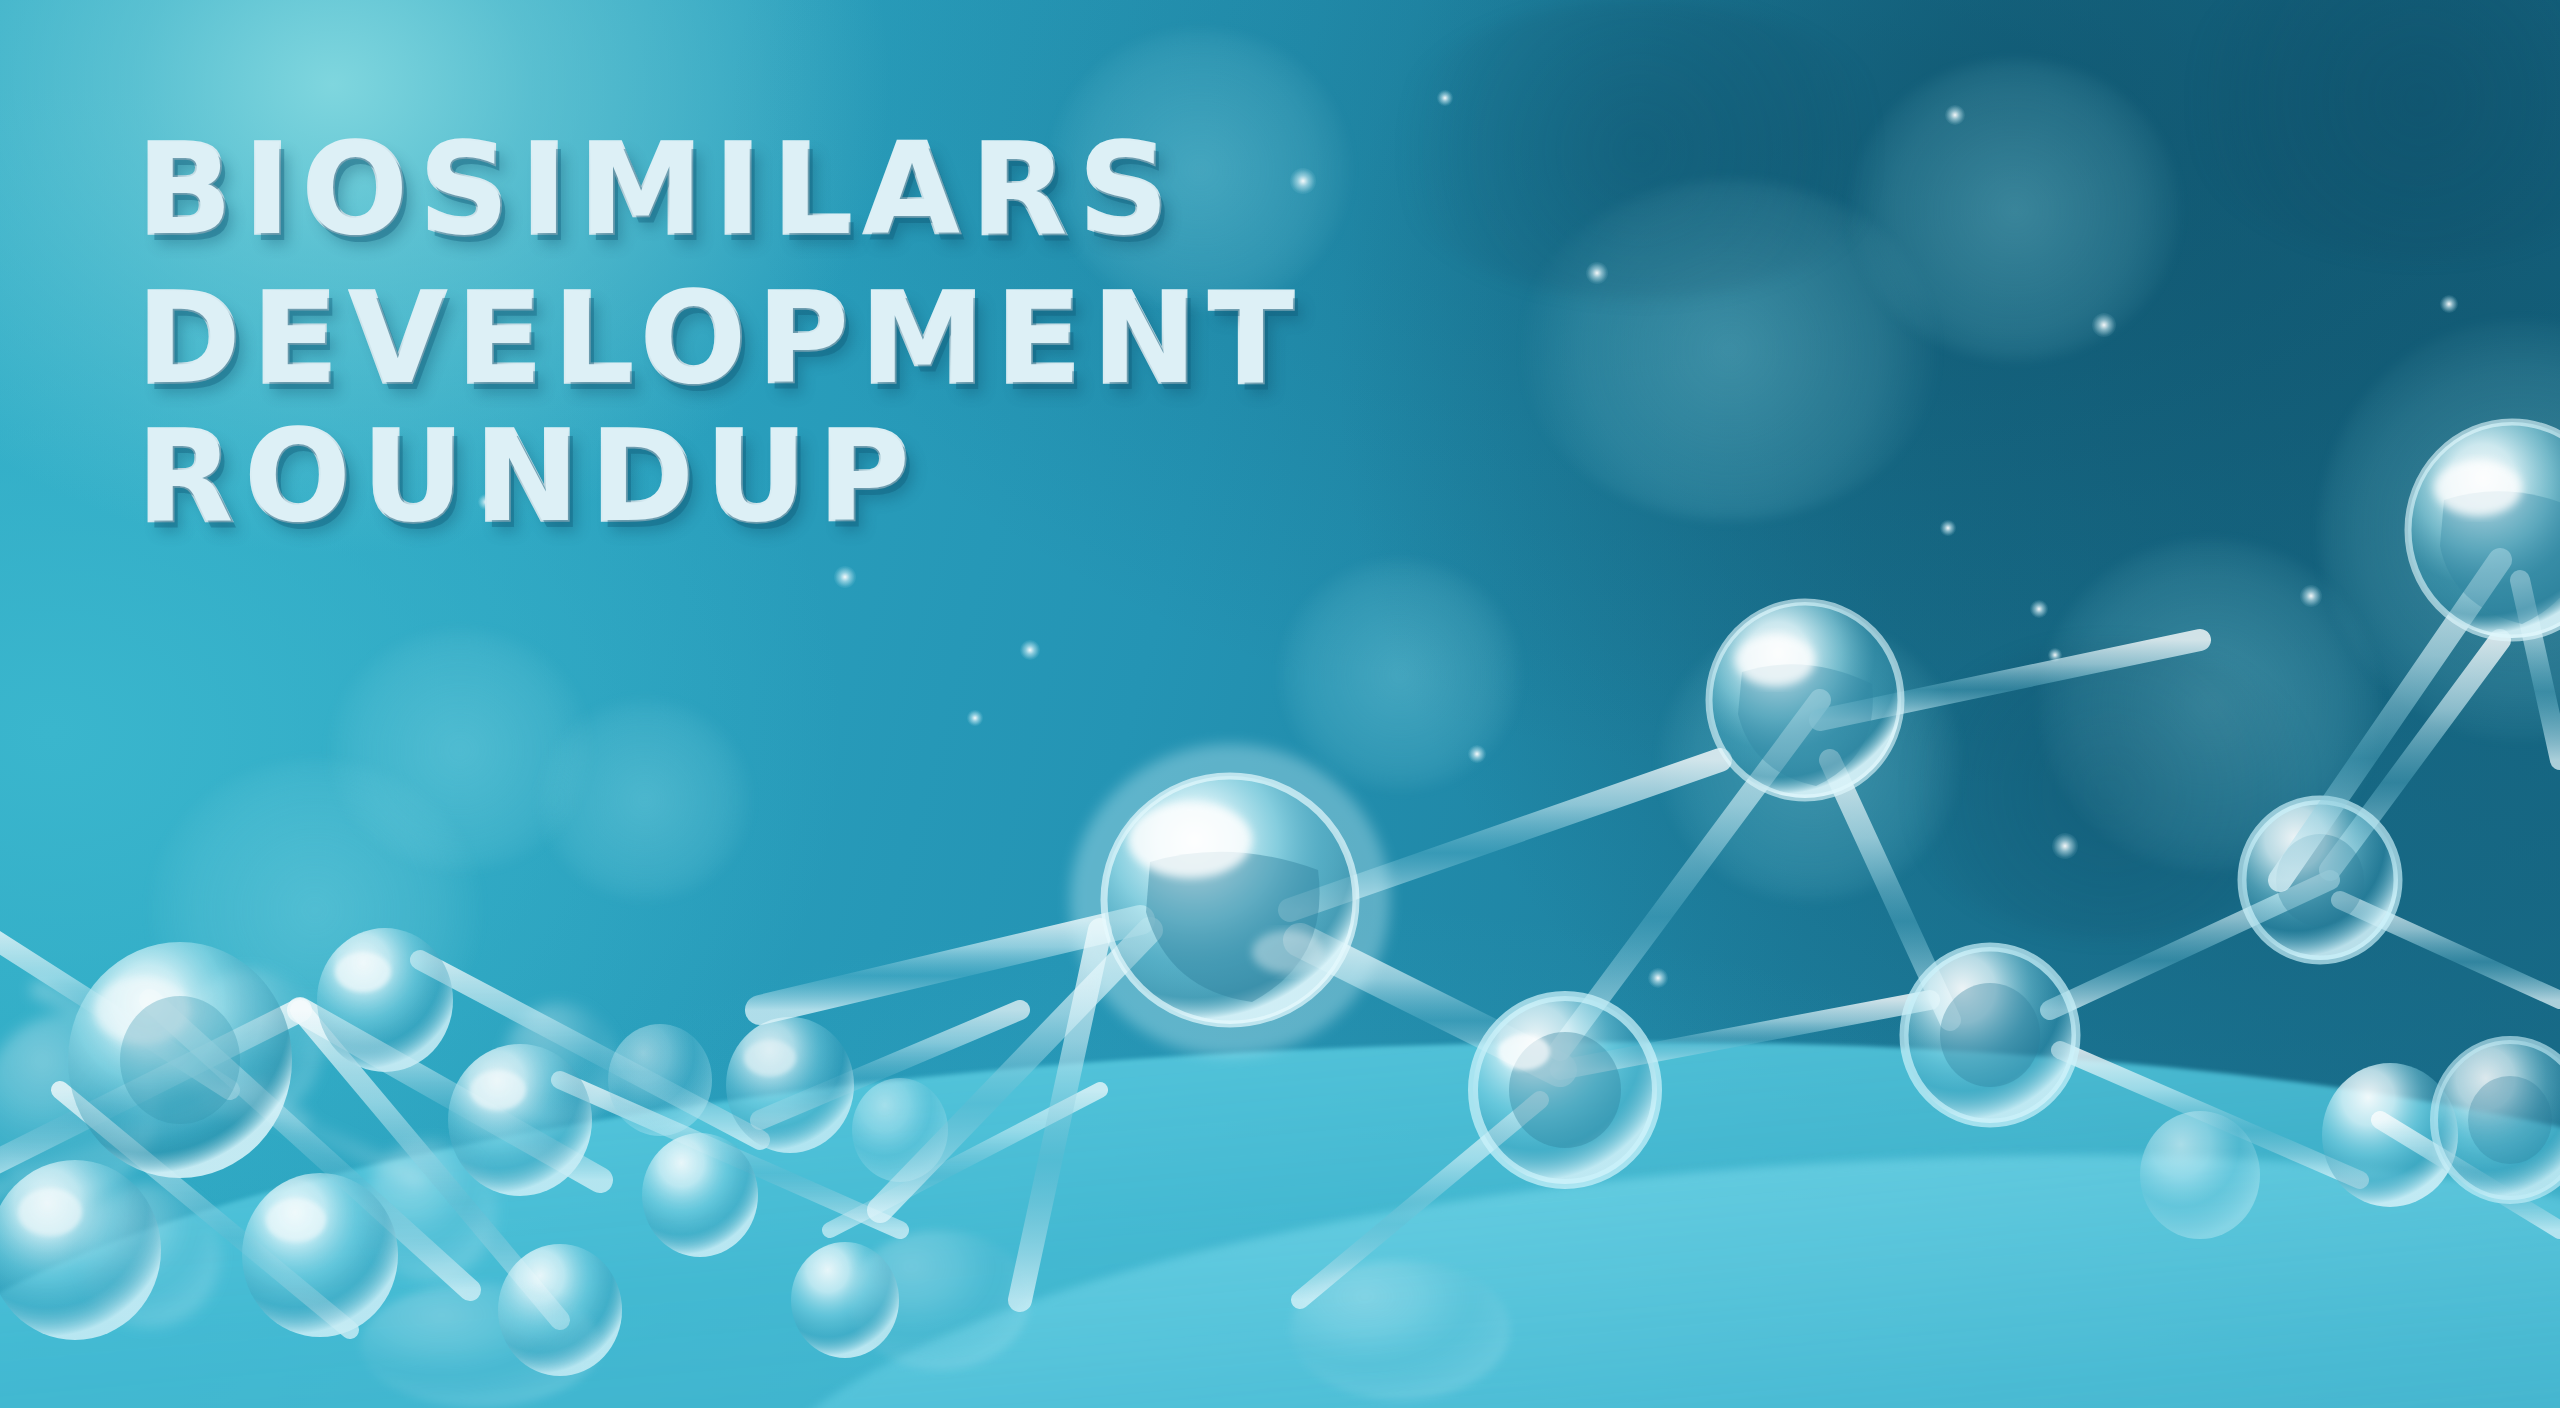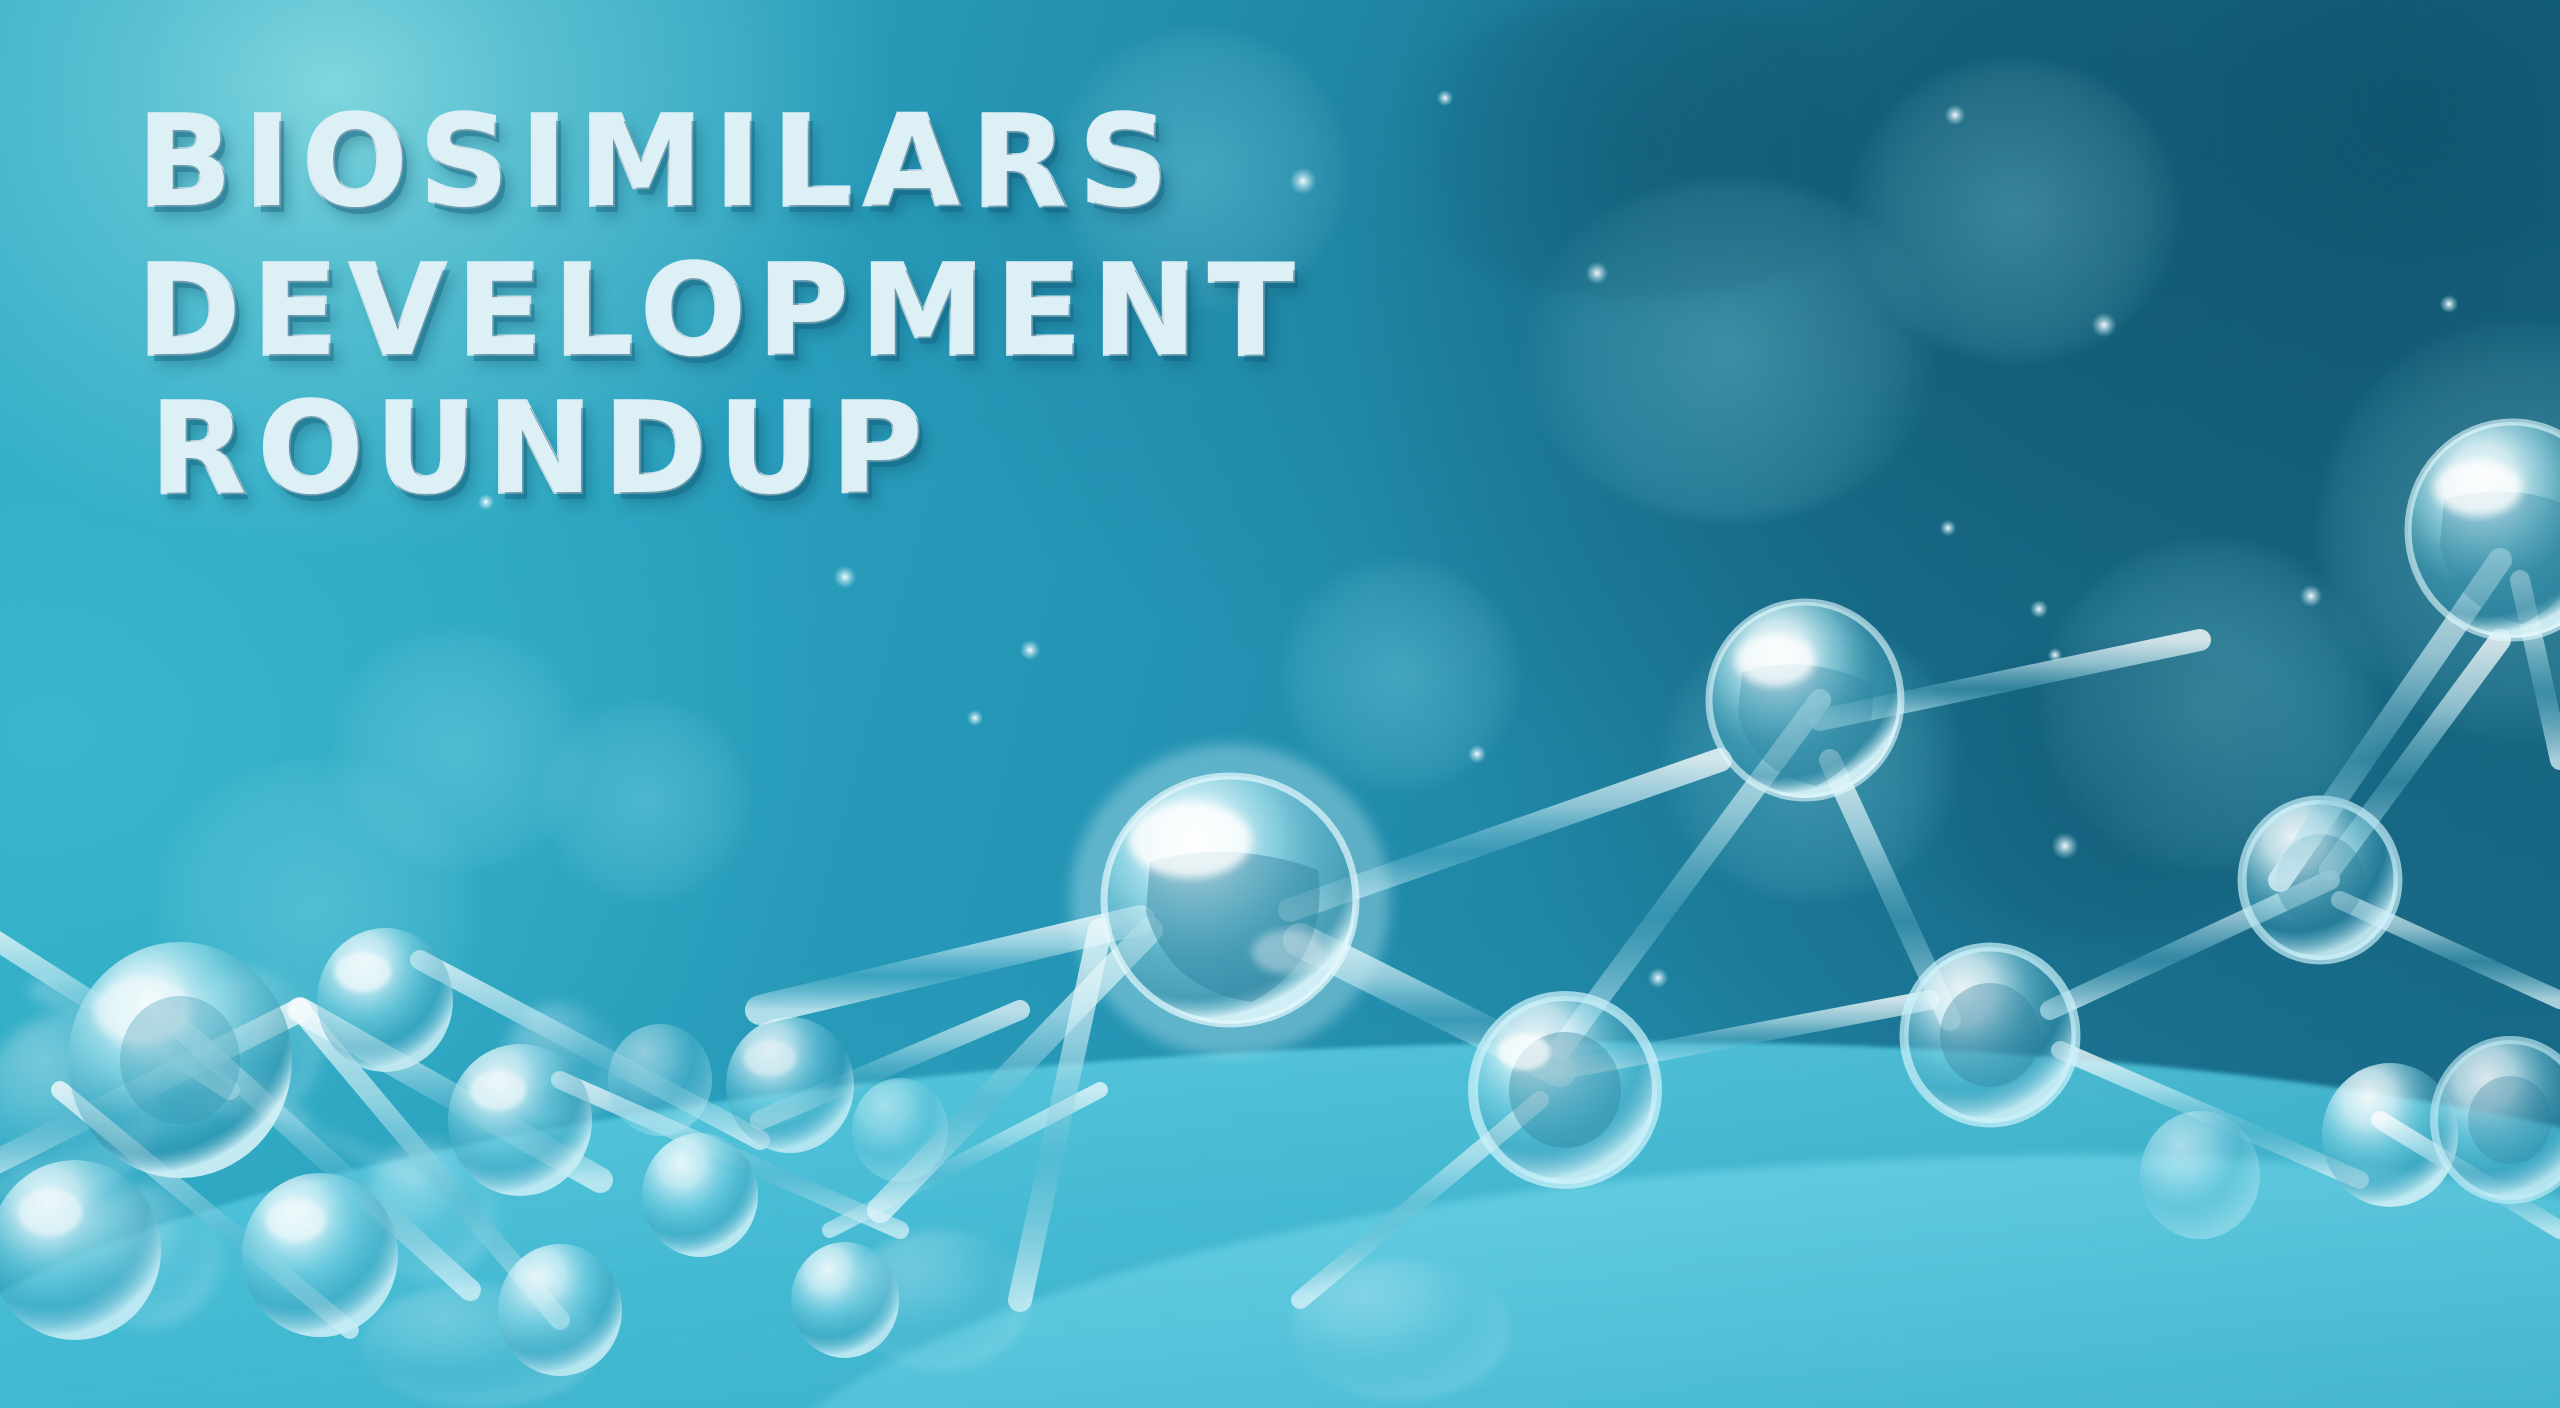--- a/index.html
+++ b/index.html
@@ -82,21 +82,21 @@
     position: absolute;
     inset: 0;
     pointer-events: none;
   }
   .molecules svg { display: block; width: 100%; height: 100%; }
 
   
   .title-block {
     position: absolute;
     left: 138px;
-    top: 96px;
+    top: 124px;
     width: 1500px;
     z-index: 30;
   }
   .title-line {
     display: block;
     font-family: "DejaVu Sans", sans-serif;
     font-weight: 700;
     font-size: 124px;
     line-height: 132px;
     letter-spacing: 12px;
@@ -104,21 +104,21 @@
     text-transform: uppercase;
     white-space: nowrap;
     text-shadow:
       5px 7px 0 rgba(16,92,120,0.38),
       9px 12px 14px rgba(10,70,95,0.30);
     -webkit-text-stroke: 3.5px #ddf0f6;
     paint-order: stroke fill;
     margin: 0;
   }
   .title-line.l2 { margin-top: 17px; }
-  .title-line.l3 { margin-top: 6px; margin-left: 13px; }
+  .title-line.l3 { margin-top: 6px; }
 </style>
 </head>
 <body>
 
 <div id="stage">
 
   <div class="bg-base"></div>
   <div class="bg-vign"></div>
 
   <div class="bokeh soft" style="left:1050px;  top:30px;   width:300px; height:280px;"></div>

